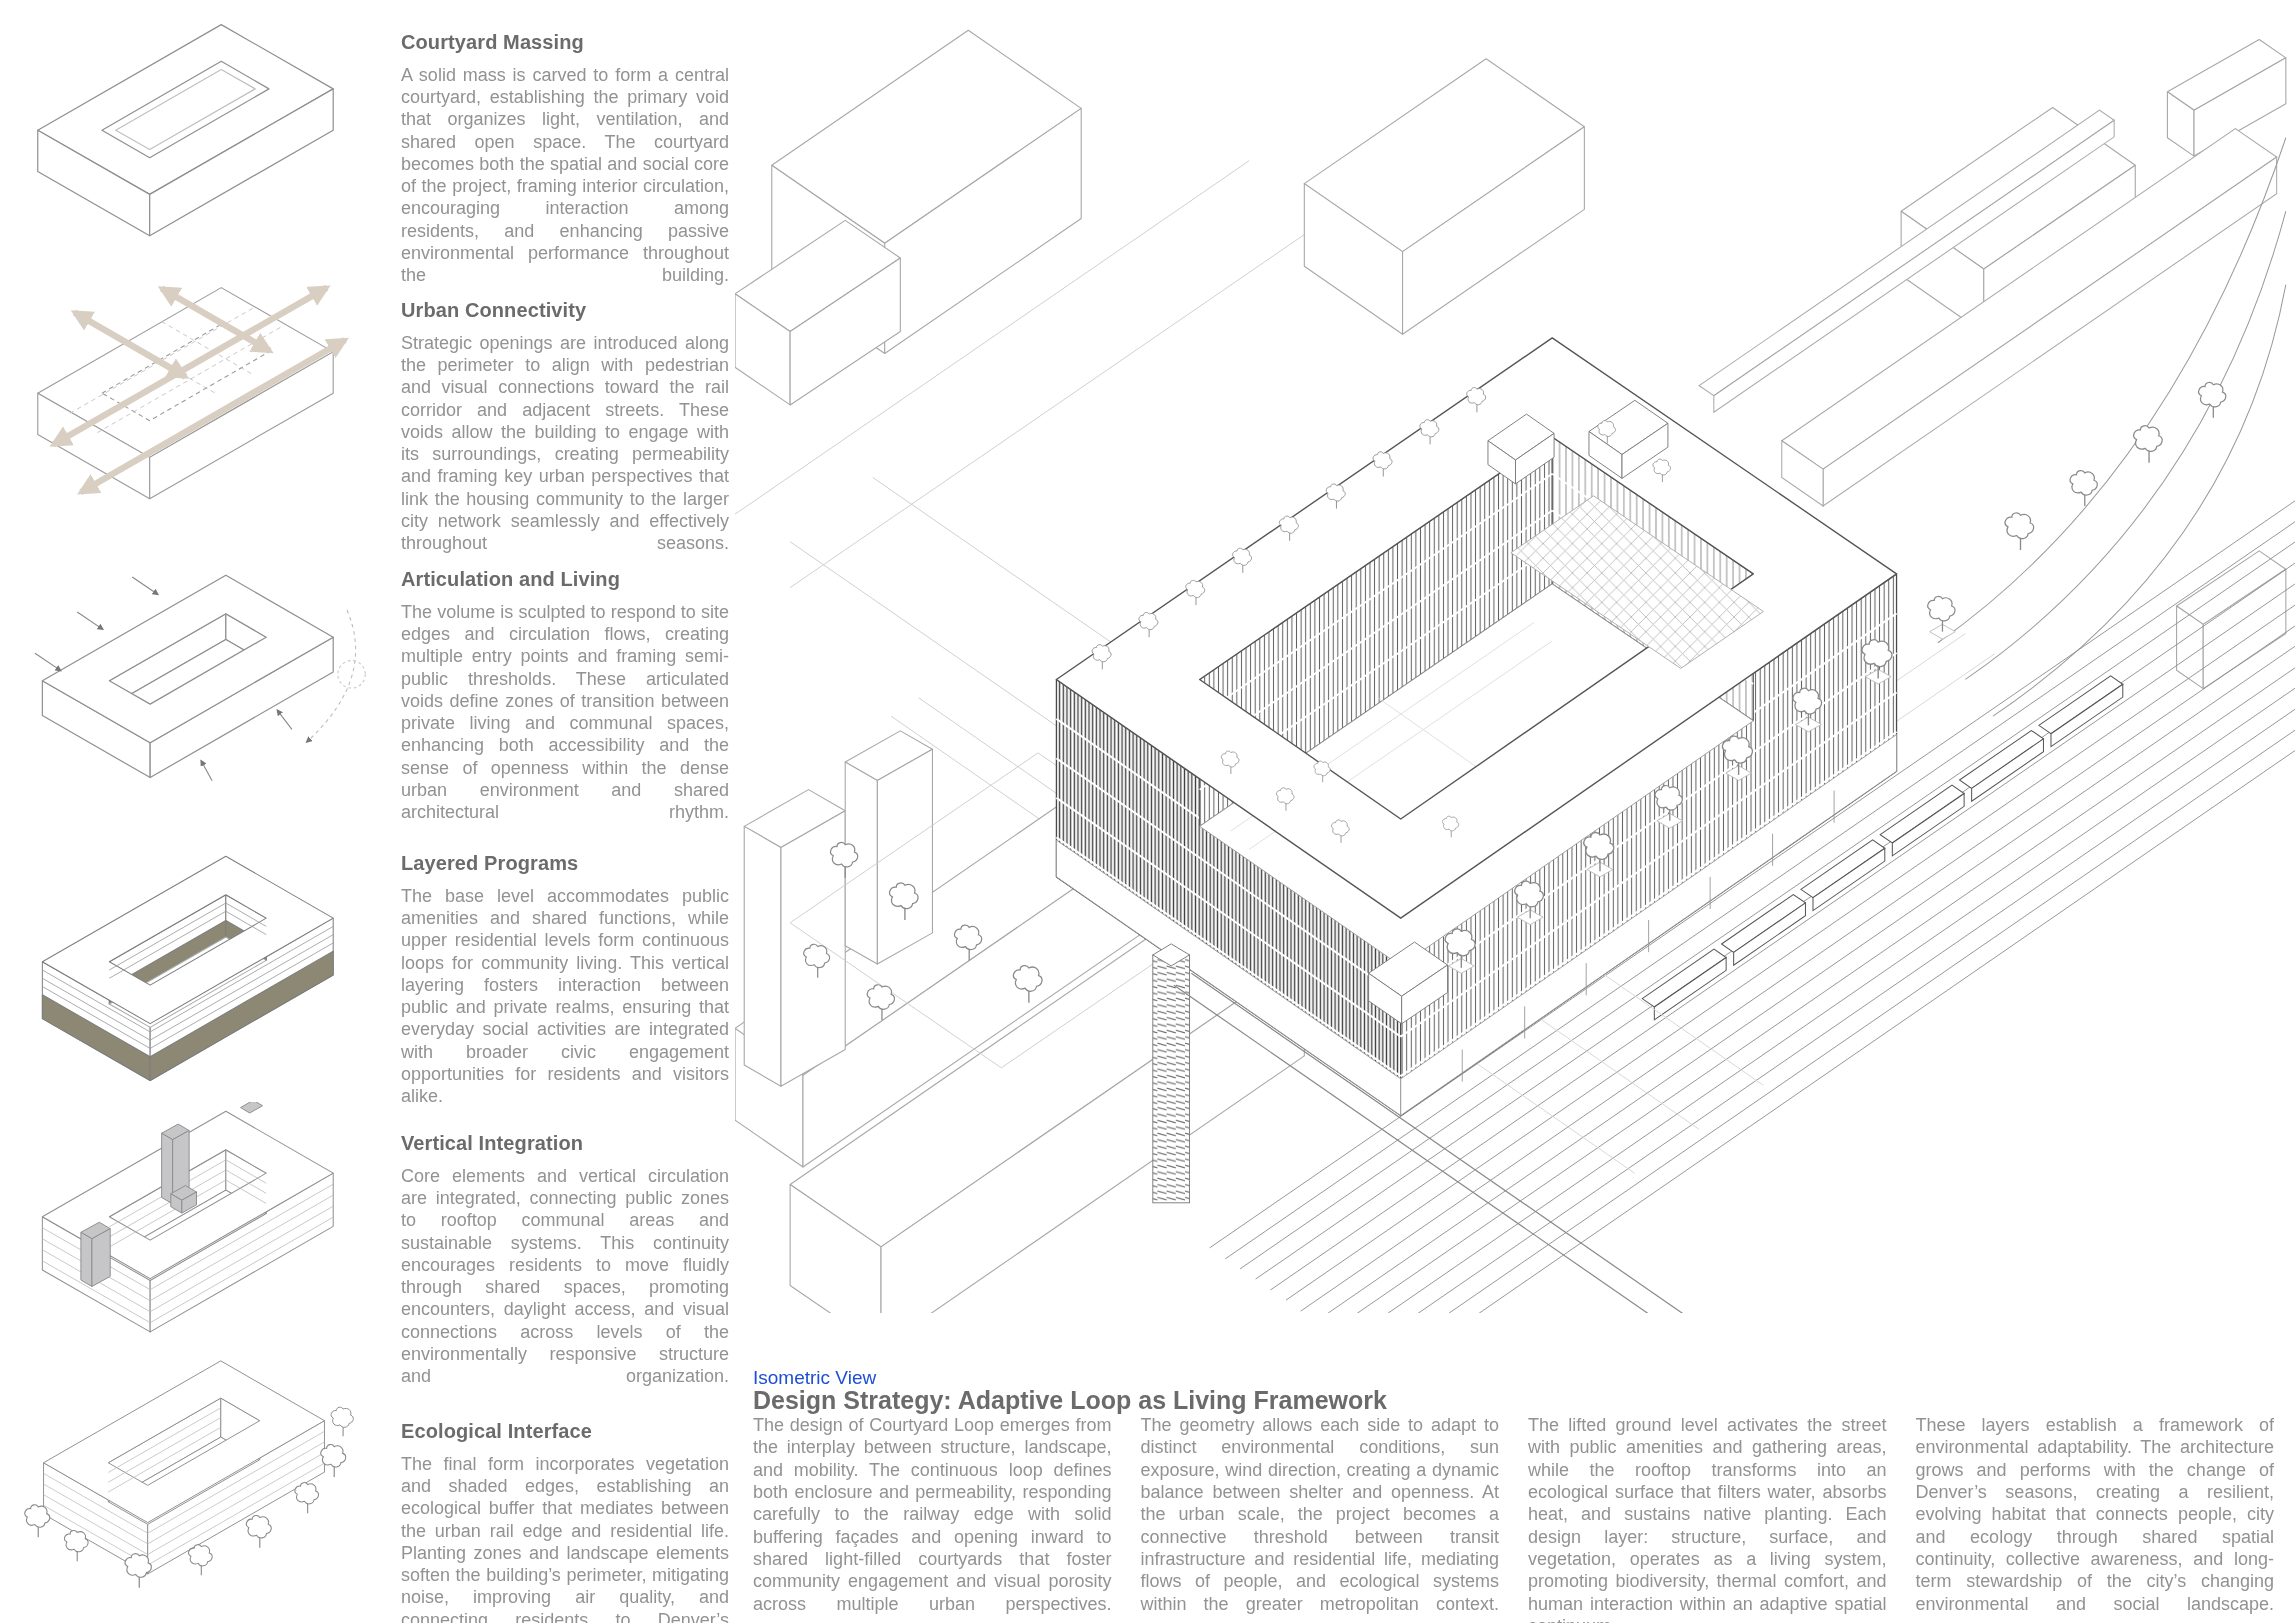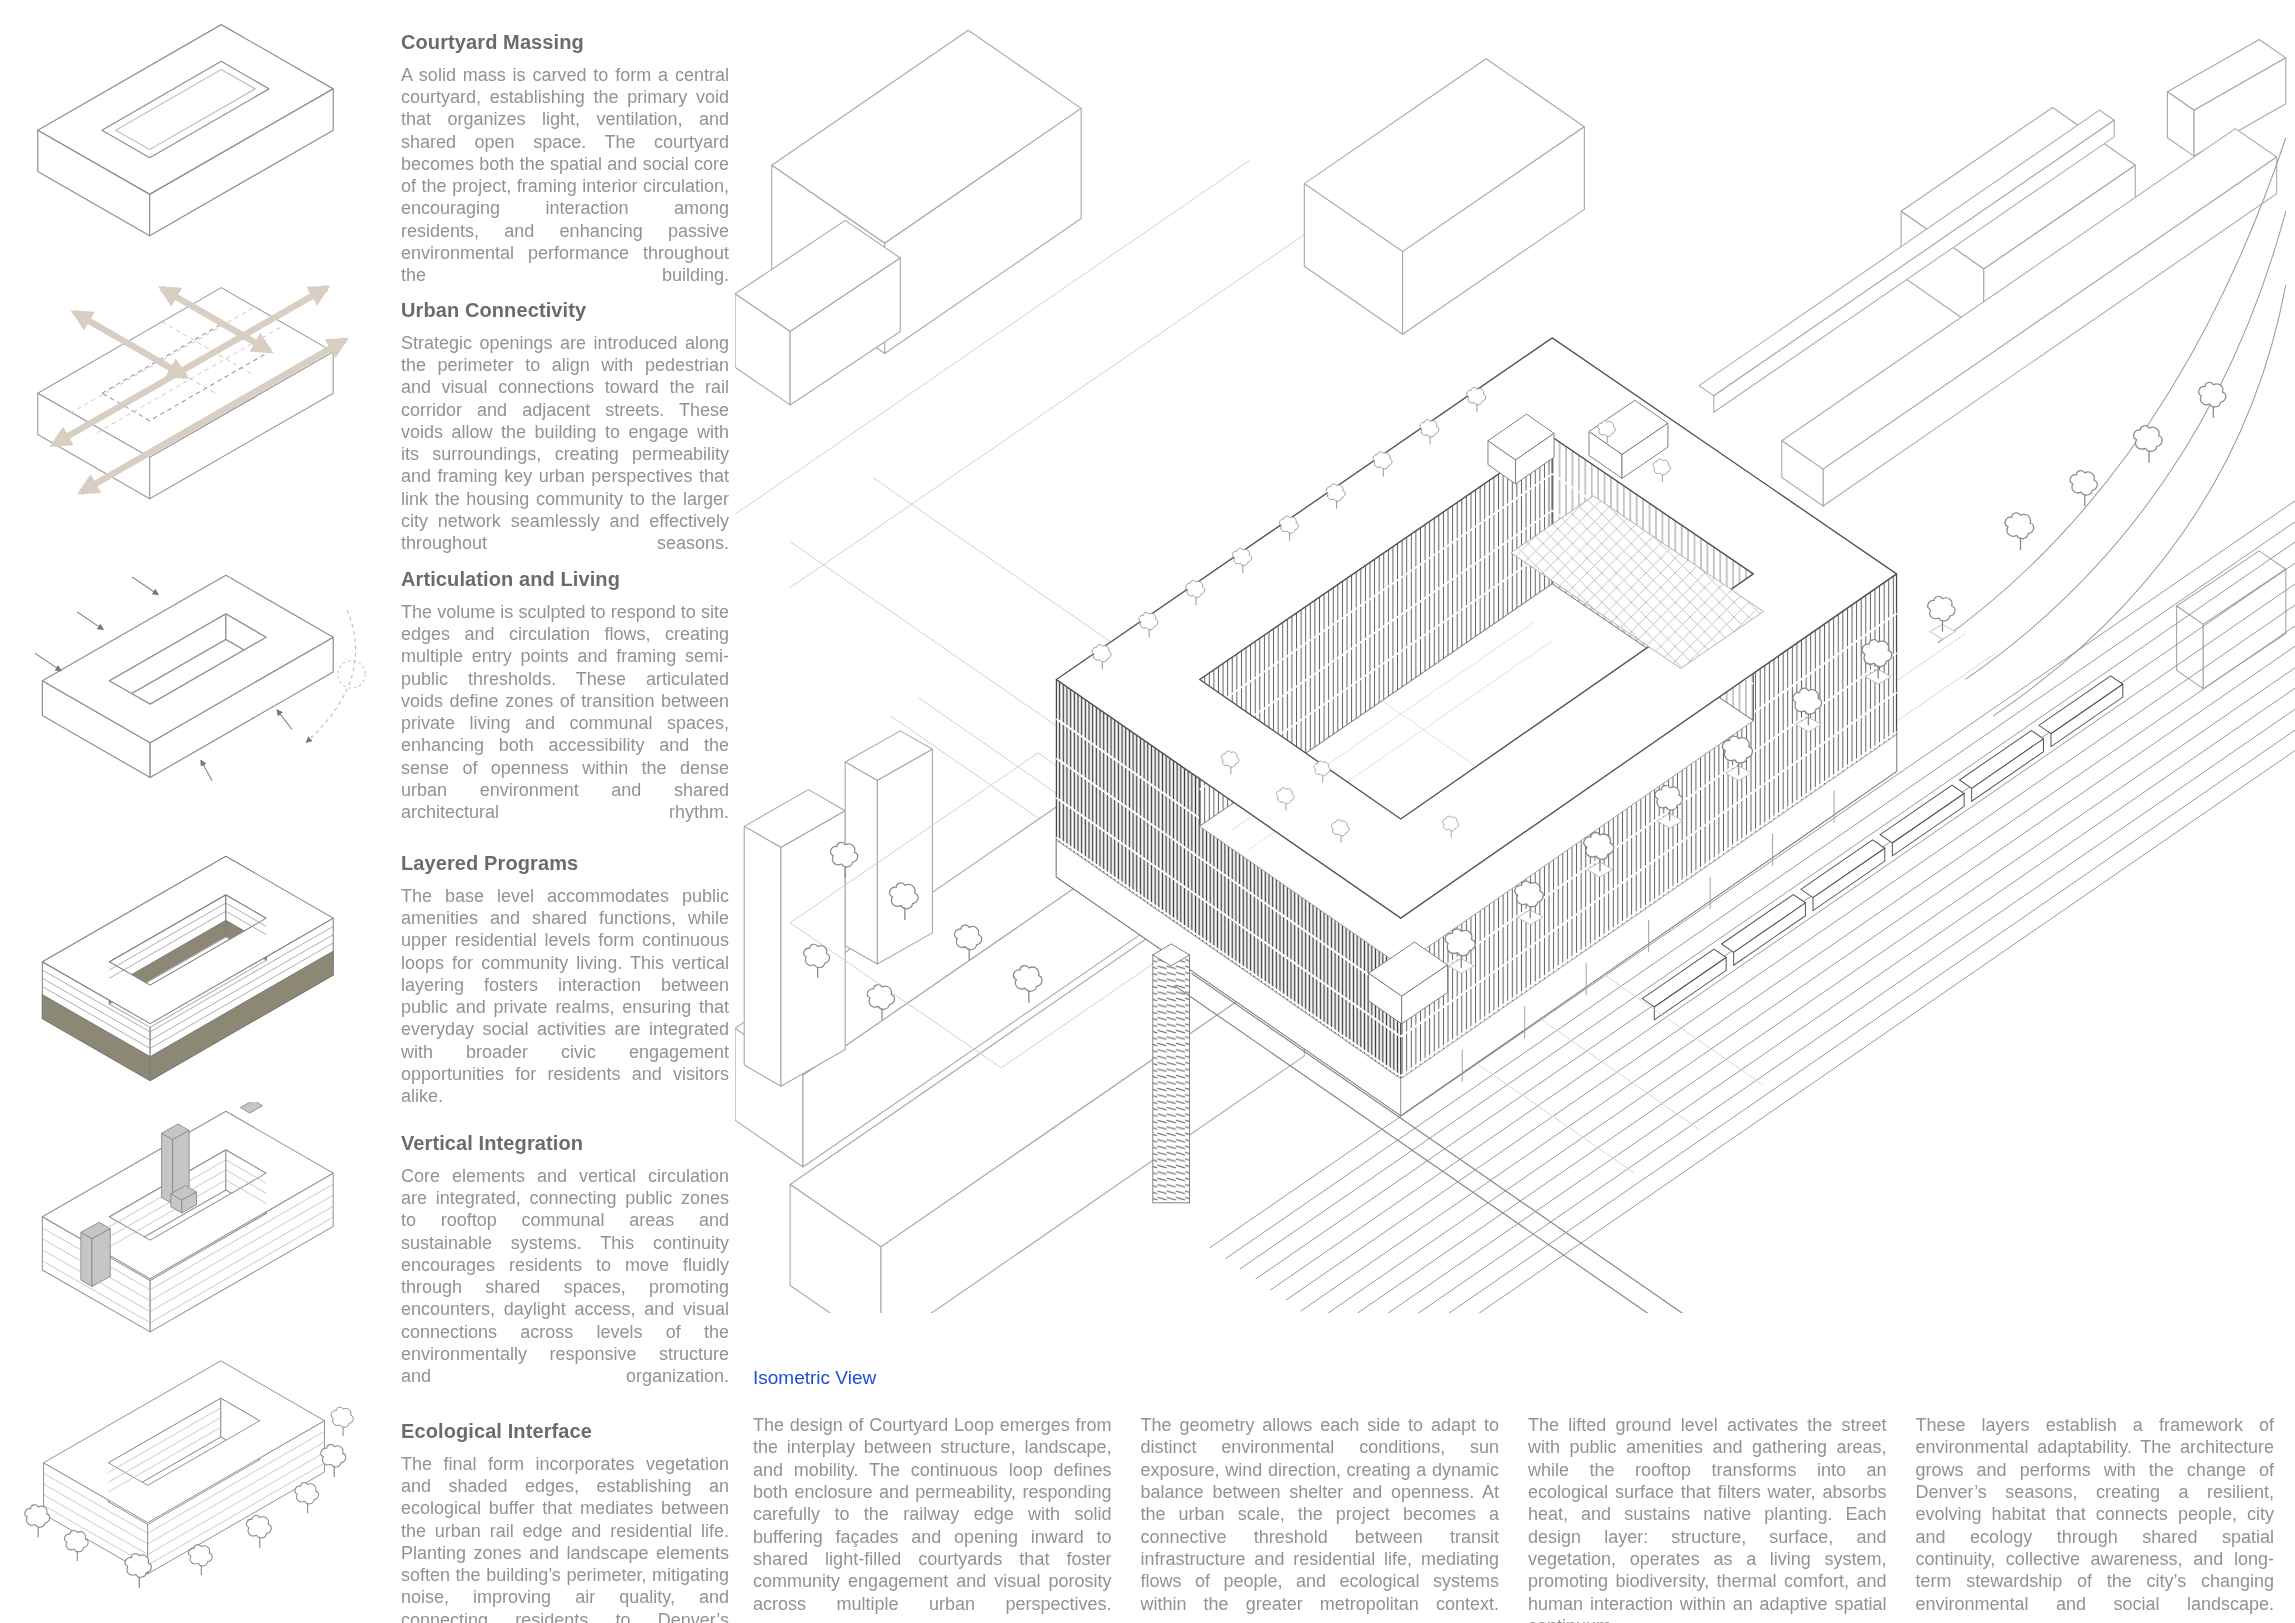--- a/index.html
+++ b/index.html
@@ -457,20 +457,21 @@
       <use href="#tree" transform="translate(600,870) scale(0.65)"></use>
       <use href="#tree" transform="translate(660,905) scale(0.65)"></use>
       <use href="#tree" transform="translate(540,830) scale(0.65)"></use>
       <use href="#tree" transform="translate(640,840) scale(0.6)"></use>
       <use href="#tree" transform="translate(780,900) scale(0.6)"></use>
     </g>
   </svg>
 
   <div class="iso-caption">Isometric View</div>
 
+  <h2 class="strategy-heading">Design Strategy: Adaptive Loop as Living Framework</h2>
   <div class="strategy-cols">
     <p>The design of Courtyard Loop emerges from the interplay between structure, landscape, and mobility. The continuous loop defines both enclosure and permeability, responding carefully to the railway edge with solid buffering façades and opening inward to shared light-filled courtyards that foster community engagement and visual porosity across multiple urban perspectives.</p>
     <p>The geometry allows each side to adapt to distinct environmental conditions, sun exposure, wind direction, creating a dynamic balance between shelter and openness. At the urban scale, the project becomes a connective threshold between transit infrastructure and residential life, mediating flows of people, and ecological systems within the greater metropolitan context.</p>
     <p>The lifted ground level activates the street with public amenities and gathering areas, while the rooftop transforms into an ecological surface that filters water, absorbs heat, and sustains native planting. Each design layer: structure, surface, and vegetation, operates as a living system, promoting biodiversity, thermal comfort, and human interaction within an adaptive spatial continuum.</p>
     <p>These layers establish a framework of environmental adaptability. The architecture grows and performs with the change of Denver’s seasons, creating a resilient, evolving habitat that connects people, city and ecology through shared spatial continuity, collective awareness, and long-term stewardship of the city’s changing environmental and social landscape.</p>
   </div>
 
 </div>
 
 

